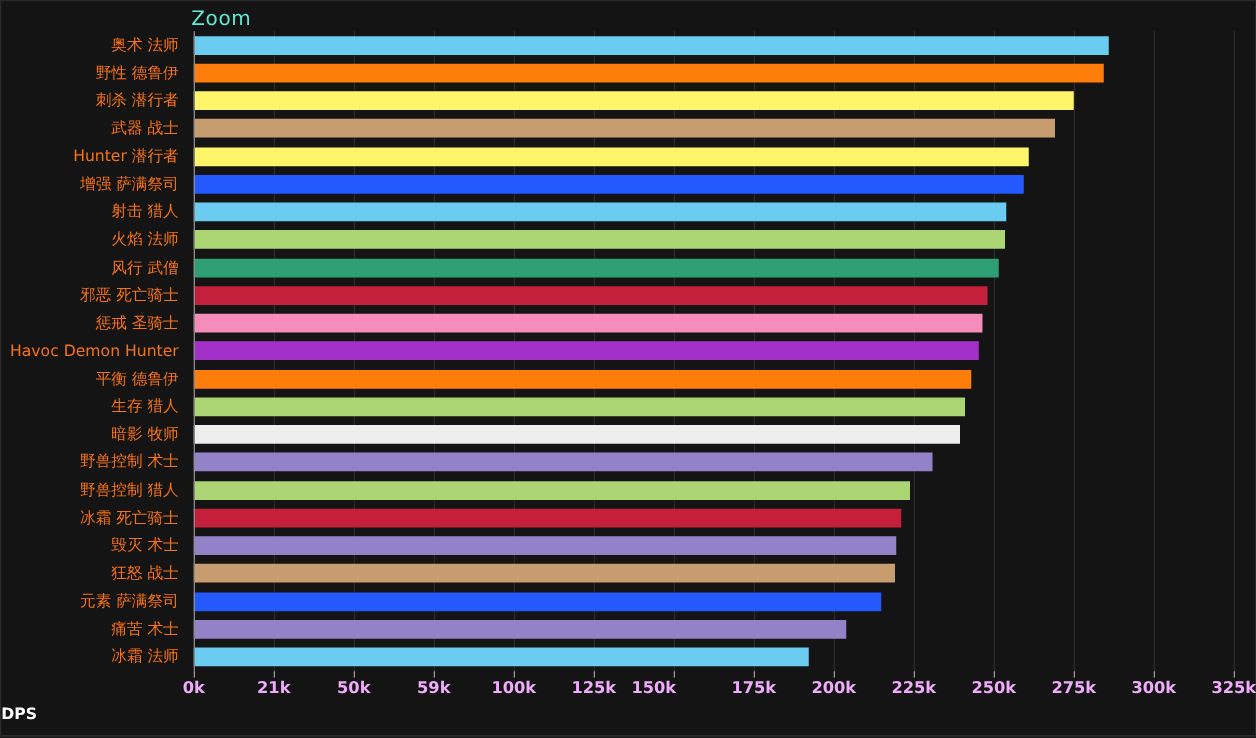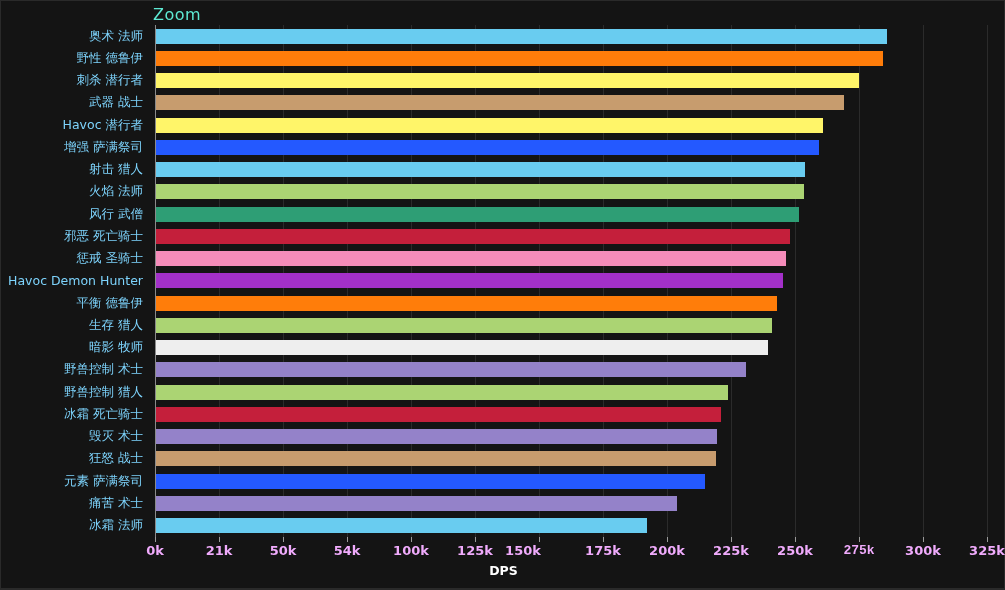--- a/index.html
+++ b/index.html
@@ -60,21 +60,21 @@
     position: absolute;
     left: 0; top: 24px;
     width: 148px; height: 512px;
   }
   .label-row {
     height: 22.26px;
     display: flex;
     align-items: center;
     justify-content: flex-end;
     padding-right: 6px;
-    color: #7dd3fc;
+    color: #f97316;
     font-size: 12.5px;
     white-space: nowrap;
   }
   #ticks {
     position: absolute;
     left: 154px; top: 536px;
     width: 832px; height: 26px;
   }
   .tick-mark {
     position: absolute;
@@ -87,21 +87,20 @@
     transform: translateX(-50%);
     color: #f0abfc;
     font-size: 13px;
     font-weight: bold;
     white-space: nowrap;
   }
   #xlabel {
     position: absolute;
     left: 0; top: 562px;
     width: 1005px;
-    text-align: center;
     color: #ffffff;
     font-size: 12.5px;
     font-weight: bold;
   }
   #footer-rule {
     position: absolute;
     left: 0; bottom: 0;
     width: 1005px; height: 1px;
     background: #2a2a2a;
   }
@@ -111,21 +110,21 @@
 
 <div id="root">
 
   <div id="watermark">Zoom</div>
 
   <div id="labels">
       <div class="label-row">奥术 法师</div>
       <div class="label-row">野性 德鲁伊</div>
       <div class="label-row">刺杀 潜行者</div>
       <div class="label-row">武器 战士</div>
-      <div class="label-row">Havoc 潜行者</div>
+      <div class="label-row">Hunter 潜行者</div>
       <div class="label-row">增强 萨满祭司</div>
       <div class="label-row">射击 猎人</div>
       <div class="label-row">火焰 法师</div>
       <div class="label-row">风行 武僧</div>
       <div class="label-row">邪恶 死亡骑士</div>
       <div class="label-row">惩戒 圣骑士</div>
       <div class="label-row">Havoc Demon Hunter</div>
       <div class="label-row">平衡 德鲁伊</div>
       <div class="label-row">生存 猎人</div>
       <div class="label-row">暗影 牧师</div>
@@ -232,37 +231,37 @@
   <div id="axis-line"></div>
 
   <div id="ticks">
       <div class="tick-mark" style="left: 0px;"></div>
       <div class="tick-label" style="left: 0px;">0k</div>
       <div class="tick-mark" style="left: 64px;"></div>
       <div class="tick-label" style="left: 64px;">21k</div>
       <div class="tick-mark" style="left: 128px;"></div>
       <div class="tick-label" style="left: 128px;">50k</div>
       <div class="tick-mark" style="left: 192px;"></div>
-      <div class="tick-label" style="left: 192px;">54k</div>
+      <div class="tick-label" style="left: 192px;">59k</div>
       <div class="tick-mark" style="left: 256px;"></div>
       <div class="tick-label" style="left: 256px;">100k</div>
       <div class="tick-mark" style="left: 320px;"></div>
       <div class="tick-label" style="left: 320px;">125k</div>
       <div class="tick-mark" style="left: 384px;"></div>
       <div class="tick-label" style="left: 368px;">150k</div>
       <div class="tick-mark" style="left: 448px;"></div>
       <div class="tick-label" style="left: 448px;">175k</div>
       <div class="tick-mark" style="left: 512px;"></div>
       <div class="tick-label" style="left: 512px;">200k</div>
       <div class="tick-mark" style="left: 576px;"></div>
       <div class="tick-label" style="left: 576px;">225k</div>
       <div class="tick-mark" style="left: 640px;"></div>
       <div class="tick-label" style="left: 640px;">250k</div>
       <div class="tick-mark" style="left: 704px;"></div>
-      <div class="tick-label" style="left: 704px; font-family: Liberation Mono, monospace;">275k</div>
+      <div class="tick-label" style="left: 704px;">275k</div>
       <div class="tick-mark" style="left: 768px;"></div>
       <div class="tick-label" style="left: 768px;">300k</div>
       <div class="tick-mark" style="left: 832px;"></div>
       <div class="tick-label" style="left: 832px;">325k</div>
     </div>
 
   <div id="xlabel">DPS</div>
 
   <div id="footer-rule"></div>
 </div>

